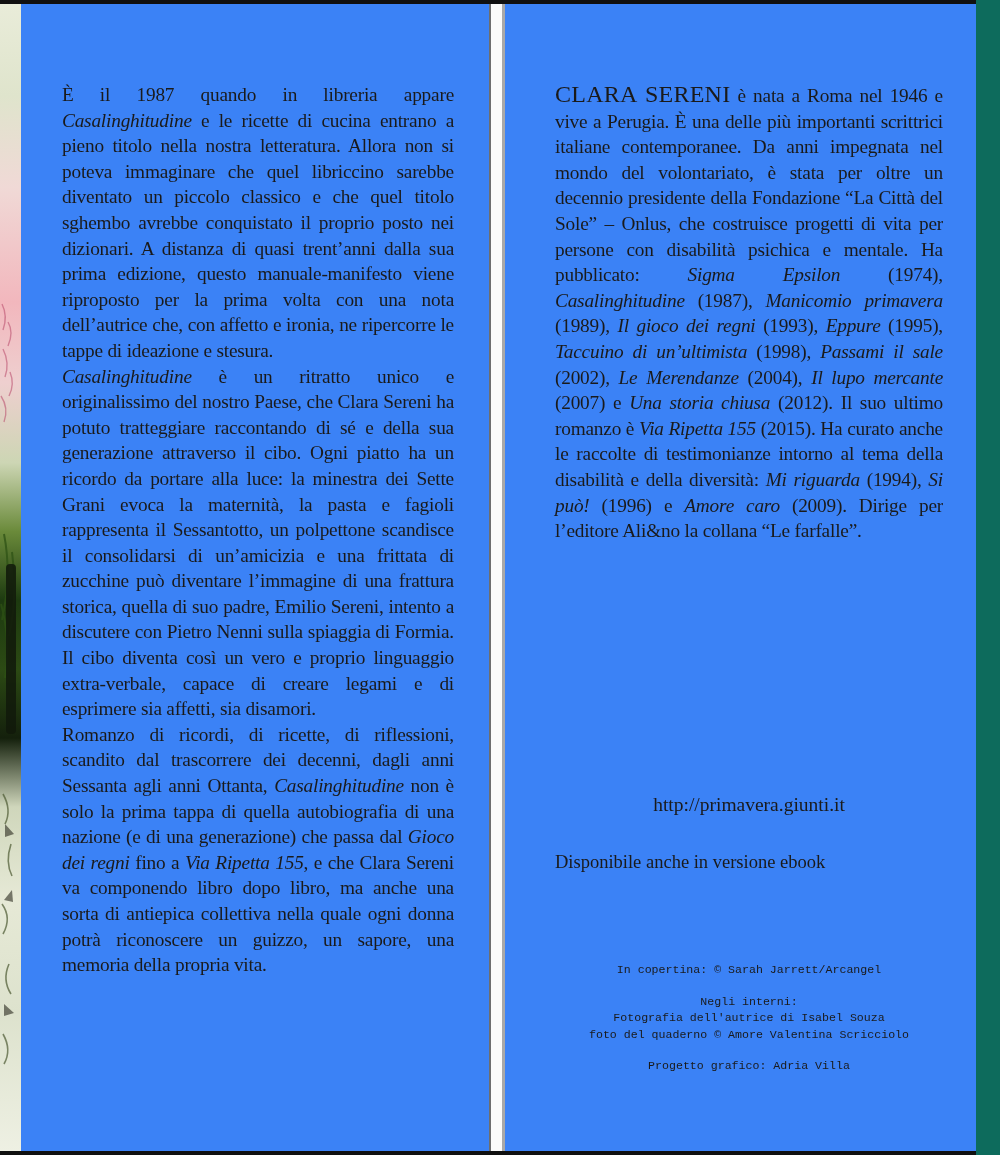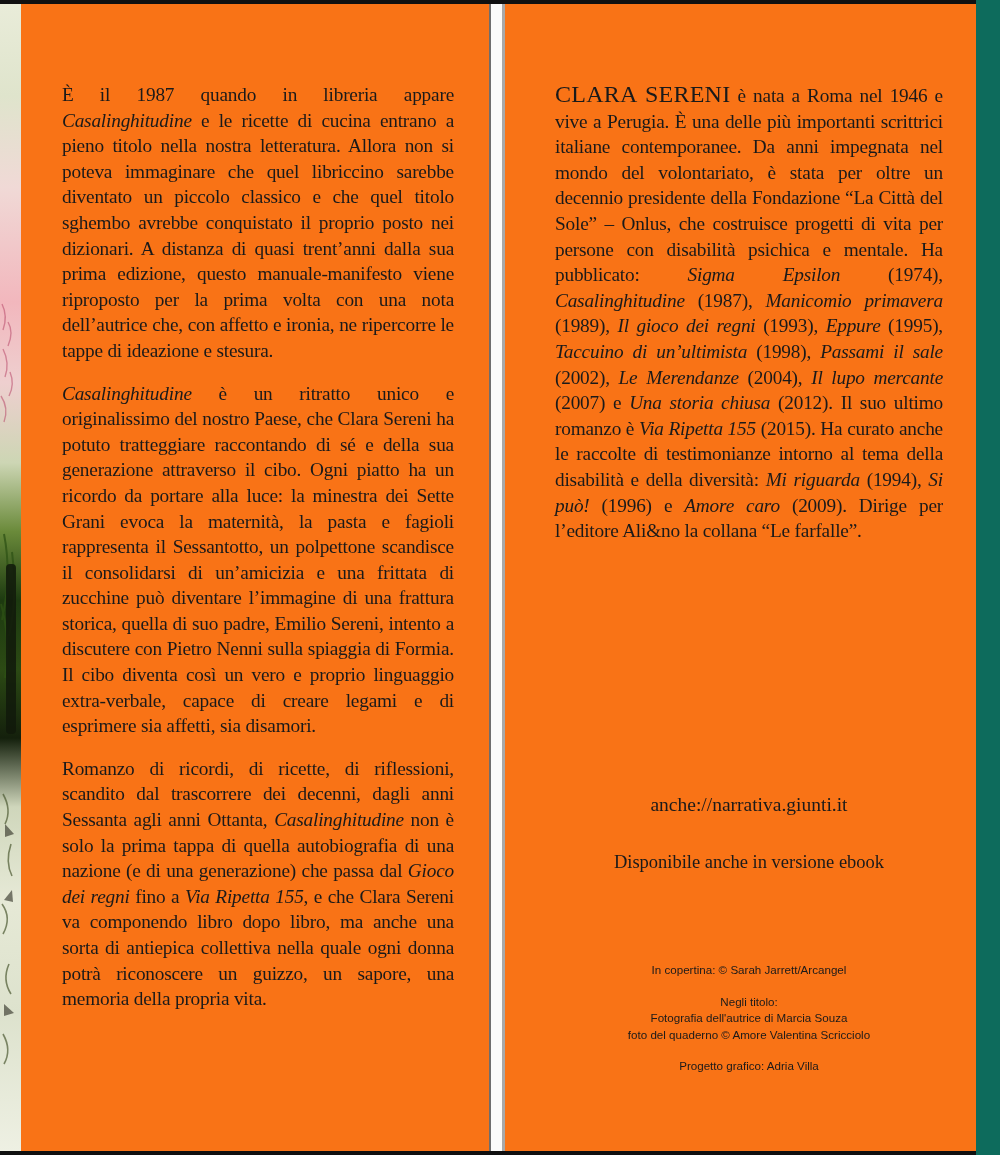--- a/index.html
+++ b/index.html
@@ -13,21 +13,21 @@
     position: relative;
     overflow: hidden;
     font-family: "Liberation Serif", "DejaVu Serif", serif;
     color: #1a1a1a;
   }
 
   
   .page {
     position: absolute;
     inset: 0;
-    background: #f97316;
+    background: #3b82f6;
     border-radius: 14px;
   }
   .edge-top-rule {
     position: absolute;
     left: 0; top: 0;
     width: 1000px; height: 4px;
     background: #101010;
   }
   .edge-bottom-rule {
     position: absolute;
@@ -92,21 +92,21 @@
 
   p.body-text {
     margin: 0;
     font-size: 19.3px;
     line-height: 25.6px;
     text-align: justify;
     text-justify: inter-word;
     hyphens: manual;
     letter-spacing: -0.01em;
   }
-  p.body-text + p.body-text { margin-top: 17px; }
+  p.body-text + p.body-text { margin-top: 0; }
 
   .it { font-style: italic; }
   .author-name {
     font-size: 24px;
     font-variant: small-caps;
     letter-spacing: 0.01em;
   }
 
   
   .url-line {
@@ -114,31 +114,30 @@
     left: 555px; top: 793px;
     width: 388px;
     text-align: center;
     font-size: 19.5px;
     line-height: 24px;
   }
   .ebook-line {
     position: absolute;
     left: 555px; top: 850px;
     width: 388px;
-    text-align: center;
     font-size: 18.5px;
     line-height: 24px;
   }
 
   .credits {
     position: absolute;
     left: 555px; top: 962px;
     width: 388px;
     text-align: center;
-    font-family: Liberation Sans, sans-serif;
+    font-family: Liberation Mono, monospace;
     font-size: 11.6px;
     line-height: 16.5px;
     color: #1a1a1a;
   }
   .credits .grp { margin-bottom: 15px; }
   .credits .grp:last-child { margin-bottom: 16px; }
   .credits div { white-space: nowrap; }
 </style>
 </head>
 <body>
@@ -210,34 +209,34 @@
     <p class="body-text"><span>È il 1987 quando in libreria appare </span><span class="it">Casalinghitudine</span><span> e le ricette di cucina entrano a pieno titolo nella nostra letteratura. Allora non si poteva immaginare che quel libriccino sarebbe diventato un piccolo classico e che quel titolo sghembo avrebbe conquistato il proprio posto nei dizionari. A distanza di quasi trent’anni dalla sua prima edizione, questo manuale-manifesto viene riproposto per la prima volta con una nota dell’autrice che, con affetto e ironia, ne ripercorre le tappe di ideazione e stesura.</span></p>
     <p class="body-text"><span class="it">Casalinghitudine</span><span> è un ritratto unico e originalissimo del nostro Paese, che Clara Sereni ha potuto tratteggiare raccontando di sé e della sua generazione attraverso il cibo. Ogni piatto ha un ricordo da portare alla luce: la minestra dei Sette Grani evoca la maternità, la pasta e fagioli rappresenta il Sessantotto, un polpettone scandisce il consolidarsi di un’amicizia e una frittata di zucchine può diventare l’immagine di una frattura storica, quella di suo padre, Emilio Sereni, intento a discutere con Pietro Nenni sulla spiaggia di Formia. Il cibo diventa così un vero e proprio linguaggio extra-verbale, capace di creare legami e di esprimere sia affetti, sia disamori.</span></p>
     <p class="body-text"><span>Romanzo di ricordi, di ricette, di riflessioni, scandito dal trascorrere dei decenni, dagli anni Sessanta agli anni Ottanta, </span><span class="it">Casalinghitudine</span><span> non è solo la prima tappa di quella autobiografia di una nazione (e di una generazione) che passa dal </span><span class="it">Gioco dei regni</span><span> fino a </span><span class="it">Via Ripetta 155</span><span>, e che Clara Sereni va componendo libro dopo libro, ma anche una sorta di antiepica collettiva nella quale ogni donna potrà riconoscere un guizzo, un sapore, una memoria della propria vita.</span></p>
   </div>
 
   <div class="col-right">
     <p class="body-text"><span class="author-name">CLARA SERENI</span><span> è nata a Roma nel 1946 e vive a Perugia. È una delle più importanti scrittrici italiane contemporanee. Da anni impegnata nel mondo del volontariato, è stata per oltre un decennio presidente della Fondazione “La Città del Sole” – Onlus, che costruisce progetti di vita per persone con disabilità psichica e mentale. Ha pubblicato: </span><span class="it">Sigma Epsilon</span><span> (1974), </span><span class="it">Casalinghitudine</span><span> (1987), </span><span class="it">Manicomio primavera</span><span> (1989), </span><span class="it">Il gioco dei regni</span><span> (1993), </span><span class="it">Eppure</span><span> (1995), </span><span class="it">Taccuino di un’ultimista</span><span> (1998), </span><span class="it">Passami il sale</span><span> (2002), </span><span class="it">Le Merendanze</span><span> (2004), </span><span class="it">Il lupo mercante</span><span> (2007) e </span><span class="it">Una storia chiusa</span><span> (2012). Il suo ultimo romanzo è </span><span class="it">Via Ripetta 155</span><span> (2015). Ha curato anche le raccolte di testimonianze intorno al tema della disabilità e della diversità: </span><span class="it">Mi riguarda</span><span> (1994), </span><span class="it">Si può!</span><span> (1996) e </span><span class="it">Amore caro</span><span> (2009). Dirige per l’editore Ali&amp;no la collana “Le farfalle”.</span></p>
   </div>
 
   <div class="url-line">
-    <span>anche://narrativa.giunti.it</span>
+    <span>http://primavera.giunti.it</span>
   </div>
 
   <div class="ebook-line">
     <span>Disponibile anche in versione ebook</span>
   </div>
 
   <div class="credits">
     <div class="grp">
       <div>In copertina: © Sarah Jarrett/Arcangel</div>
     </div>
     <div class="grp">
-      <div>Negli titolo:</div>
-      <div>Fotografia dell'autrice di Marcia Souza</div>
+      <div>Negli interni:</div>
+      <div>Fotografia dell'autrice di Isabel Souza</div>
       <div>foto del quaderno © Amore Valentina Scricciolo</div>
     </div>
     <div class="grp">
       <div>Progetto grafico: Adria Villa</div>
     </div>
   </div>
 
 </div>
 
 </body></html>

